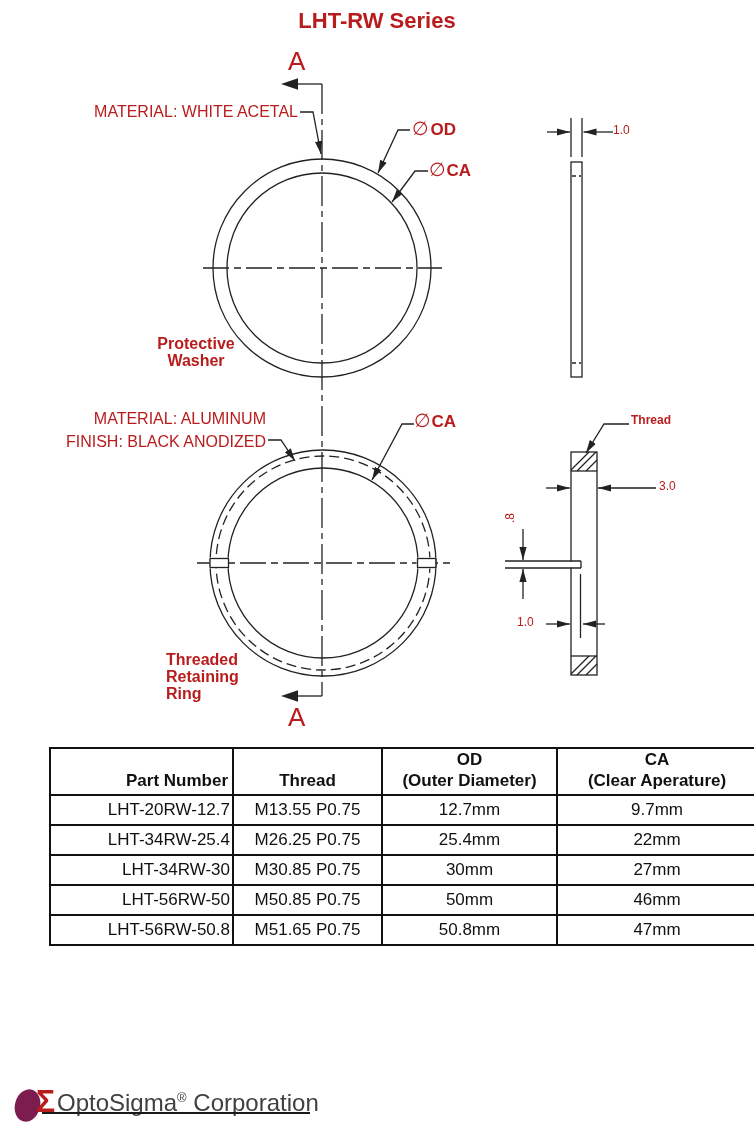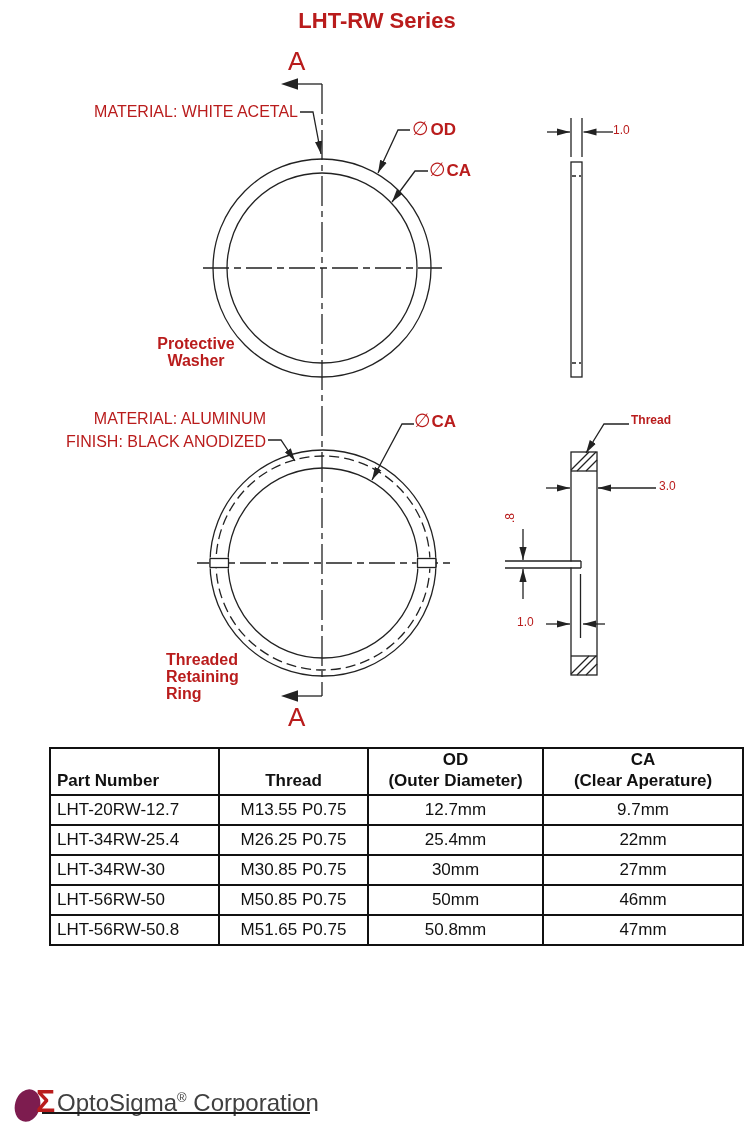--- a/index.html
+++ b/index.html
@@ -13,21 +13,21 @@
   .noteR{text-align:right;}
   .dim{font-size:12px;}
   .lbl-b{font-weight:bold;font-size:16px;line-height:17px;}
   .dsym{font-size:19px;font-weight:normal;}
   .dtxt{font-size:17px;font-weight:bold;margin-left:2px;}
   .rot{display:inline-block;transform:rotate(-90deg);transform-origin:center center;}
   table{position:absolute;left:49px;top:747px;width:651px;border-collapse:collapse;
         font-size:17px;table-layout:fixed;}
   th,td{border:2px solid #111;overflow:hidden;}
   thead th{font-weight:bold;vertical-align:bottom;padding:0 4px 3px 4px;line-height:21px;}
-  th.col-part,td.col-part{text-align:left;padding-left:6px;margin-top:36px;}
+  th.col-part,td.col-part{text-align:right;padding-left:20px;margin-top:36px;}
   td{text-align:center;height:26px;padding:1px 2px;}
   .w1{width:157px;} .w2{width:139px;} .w3{width:165px;} .w4{width:190px;}
   .hc{text-align:center;}
   .footer-ellipse{position:absolute;left:15px;top:1089px;width:25px;height:33px;
         border-radius:50%;transform:rotate(16deg);}
   .footer-sigma{left:36px;top:1083px;font-size:32px;font-weight:bold;}
   .footer-text{left:57px;top:1089px;font-size:24px;color:#404040;}
   .footer-text sup{font-size:13px;}
   .footer-underline{position:absolute;left:42px;top:1112px;width:268px;height:2px;background:#1a1a1a;}
 </style>

